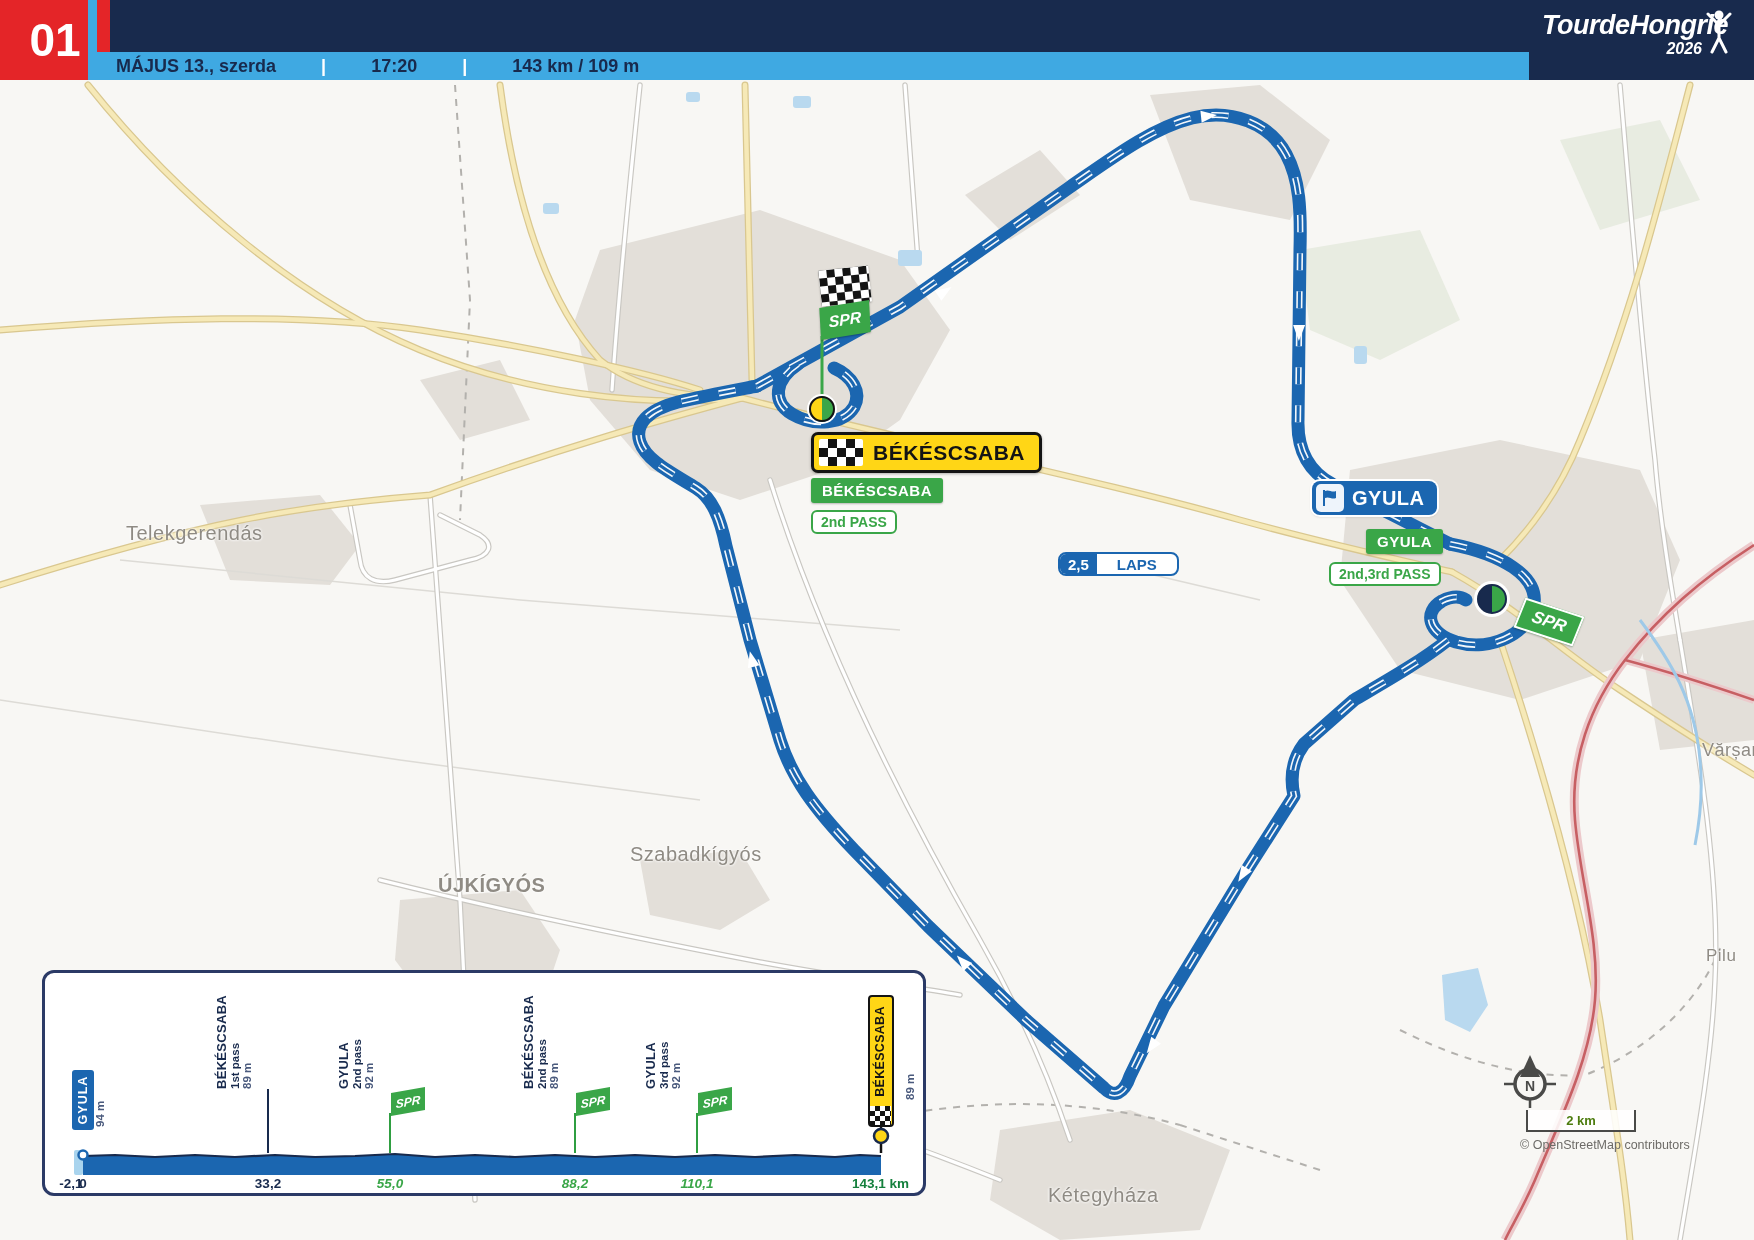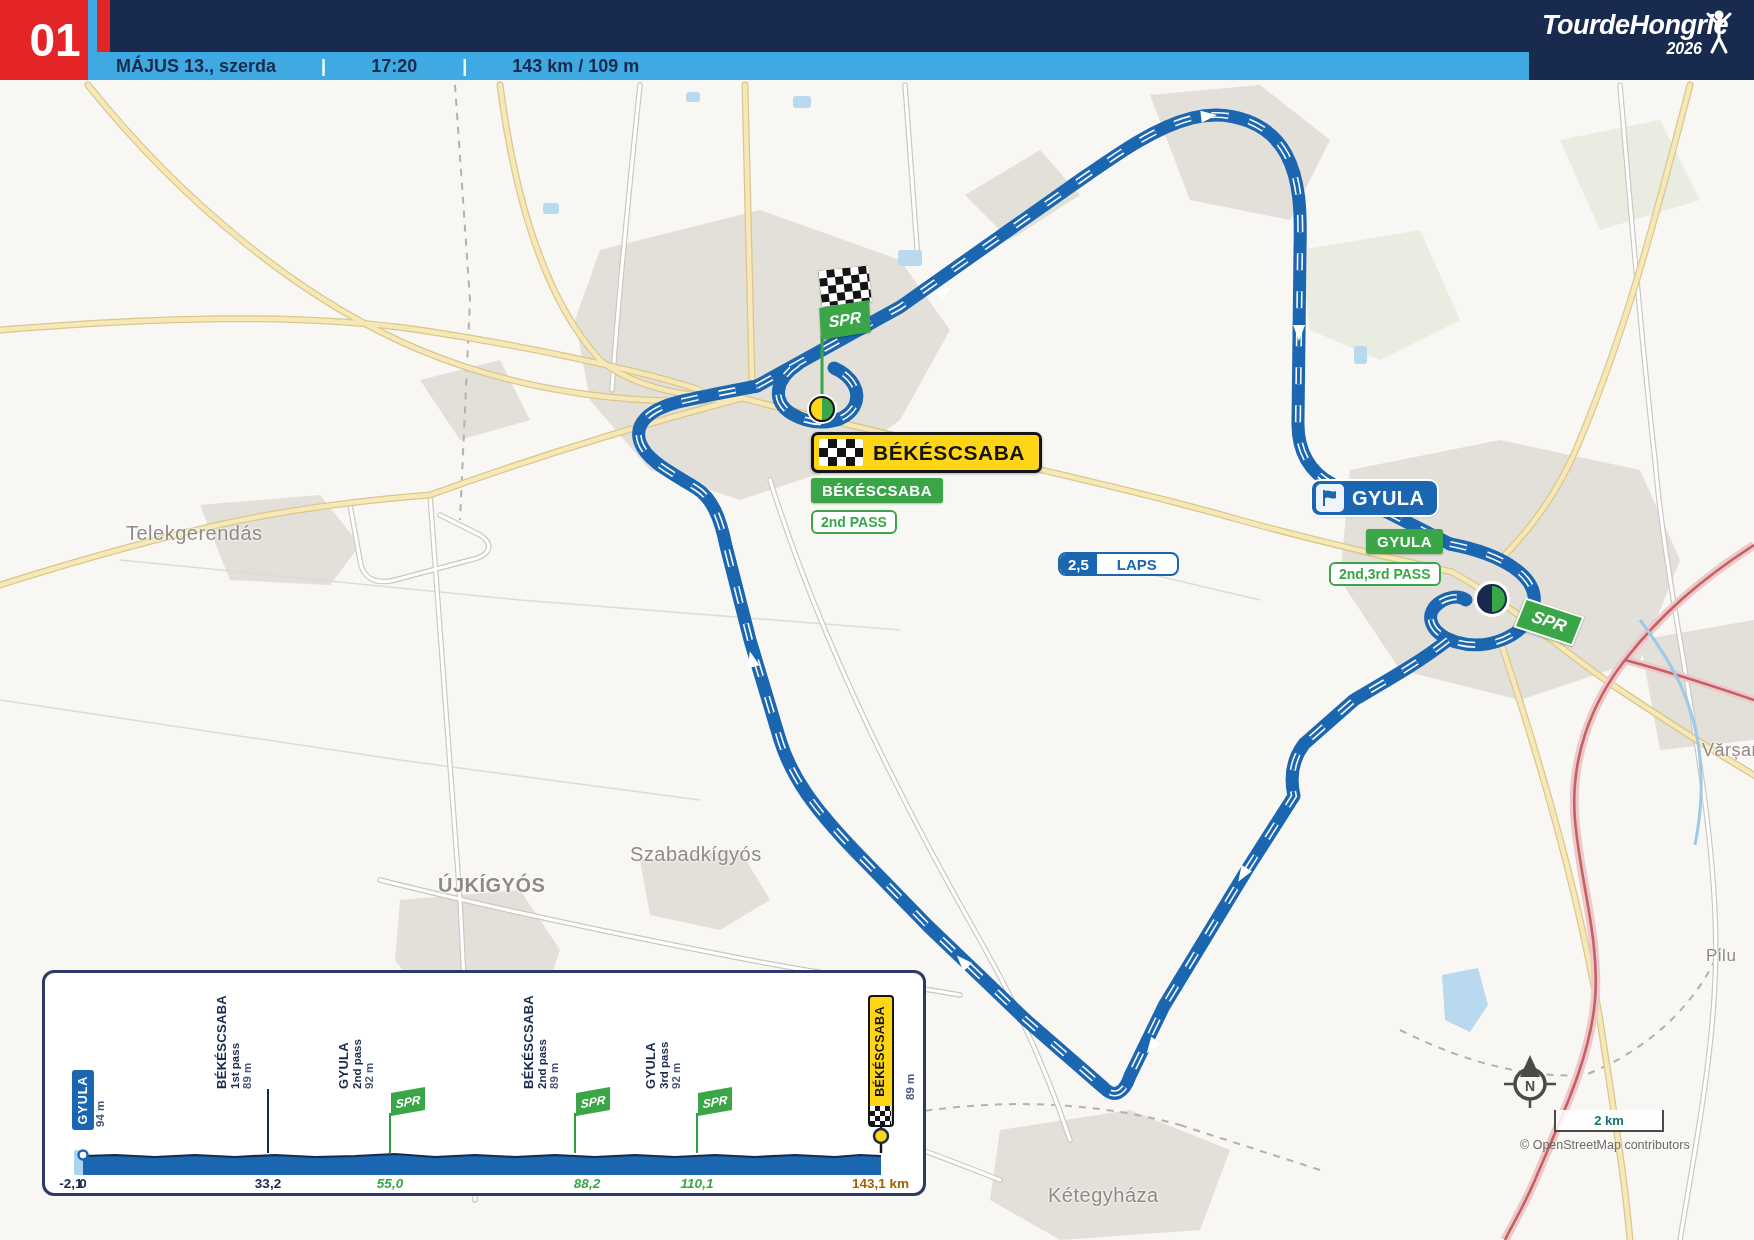--- a/index.html
+++ b/index.html
@@ -45,21 +45,21 @@
         font-weight:800;font-style:italic;z-index:24;box-shadow:0 1px 2px rgba(0,0,0,.3);}
   .flag-chk{position:absolute;background-size:16px 16px;z-index:24;box-shadow:0 1px 2px rgba(0,0,0,.3);}
   .dot{position:absolute;border-radius:50%;z-index:26;}
   .dot-finish{width:26px;height:26px;border:2px solid #141414;box-shadow:0 0 0 2px #fff;
         background:linear-gradient(90deg,#ffd616 50%,#3aa648 50%);}
   .dot-start{width:30px;height:30px;border:2px solid #182a4d;box-shadow:0 0 0 3px #fff;
         background:linear-gradient(90deg,#182a4d 50%,#3aa648 50%);}
   
   .scalebar{position:absolute;left:1526px;top:1110px;width:110px;height:22px;background:rgba(255,255,255,.88);
         border-left:2.5px solid #4a4a48;border-right:2.5px solid #4a4a48;border-bottom:2.5px solid #4a4a48;
-        display:flex;align-items:center;justify-content:center;font-size:13px;font-weight:700;color:#0f766e;z-index:20;margin-left:28px;}
+        display:flex;align-items:center;justify-content:center;font-size:13px;font-weight:700;color:#4d7c0f;z-index:20;}
   .attrib{position:absolute;left:1520px;top:1138px;font-size:12.5px;color:#6d6b67;z-index:20;}
   
   .inset{position:absolute;left:42px;top:970px;width:884px;height:226px;background:#fff;
          border:3px solid #2b3a66;border-radius:12px;z-index:30;}
   .inset .vlabel{position:absolute;width:130px;height:40px;transform:rotate(-90deg);
          transform-origin:0 100%;line-height:1.06;white-space:nowrap;color:#182a4d;}
   .inset .vlabel .n{font-size:13px;font-weight:900;letter-spacing:.3px;}
   .inset .vlabel .p{font-size:11.5px;font-weight:700;}
   .inset .vlabel .e{font-size:11.5px;font-weight:600;color:#4a5a7d;}
   .inset .spr-s{position:absolute;width:34px;height:23px;background:#3aa648;color:#fff;font-size:12px;
@@ -72,21 +72,21 @@
          color:#fff;font-size:12.5px;font-weight:800;letter-spacing:1px;text-align:center;line-height:22px;}
   .vstart-elev{position:absolute;left:33px;top:124px;width:46px;height:14px;transform:rotate(-90deg);
          font-size:11.5px;font-weight:600;color:#4a5a7d;text-align:left;}
   .vfinish{position:absolute;left:823px;top:22px;width:26px;height:132px;background:#ffd616;
          border:2.5px solid #141414;border-radius:4px;z-index:4;display:flex;flex-direction:column;}
   .vfinish .t{position:absolute;left:-45px;top:44px;width:110px;height:21px;transform:rotate(-90deg);
          font-size:12.5px;font-weight:900;color:#141414;text-align:center;letter-spacing:.3px;line-height:21px;}
   .vfinish .chk{position:absolute;left:0;bottom:0;width:21px;height:19px;background-size:10px 10px;}
   .vfin-elev{position:absolute;left:846px;top:100px;width:40px;height:14px;transform:rotate(-90deg);
          font-size:11.5px;font-weight:600;color:#4a5a7d;}
-  .fin-km{position:absolute;left:778px;top:203px;width:86px;text-align:right;font-size:13.5px;font-weight:800;color:#a16207;}
+  .fin-km{position:absolute;left:778px;top:203px;width:86px;text-align:right;font-size:13.5px;font-weight:800;color:#15803d;}
   svg text{font-family:"Liberation Sans","DejaVu Sans",sans-serif;}
 </style>
 </head>
 <body>
 
 <div id="stage">
 
   <svg width="1754" height="1240" viewBox="0 0 1754 1240" style="position:absolute;left:0;top:0;">
     <defs>
       <path id="rp1" d="M757,386 L900,307 L1070,187 C1112,158 1152,128 1192,118 C1232,108 1270,124 1286,154 C1300,180 1301,210 1300,250 L1298,420 C1297,452 1310,472 1332,484 L1450,544"></path>
@@ -340,21 +340,21 @@
     <div class="vfinish">
       <span class="t">BÉKÉSCSABA</span>
       <span class="chk checker"></span>
     </div>
     <div class="vfin-elev">89 m</div>
 
     <div class="ax" style="left:-4px;">-2,1</div>
     <div class="ax" style="left:8px;">0</div>
     <div class="ax" style="left:193px;">33,2</div>
     <div class="ax g" style="left:315px;">55,0</div>
-    <div class="ax g" style="left:512px;">88,2</div>
+    <div class="ax g" style="left:500px;">88,2</div>
     <div class="ax g" style="left:622px;">110,1</div>
     <div class="fin-km">143,1 km</div>
   </div>
 
   <div class="hdr">
     <div class="hdr-red">01</div>
     <div class="hdr-cyan"></div>
     <div class="hdr-sub">
       <span>MÁJUS 13., szerda</span>
       <span class="sep">|</span>

